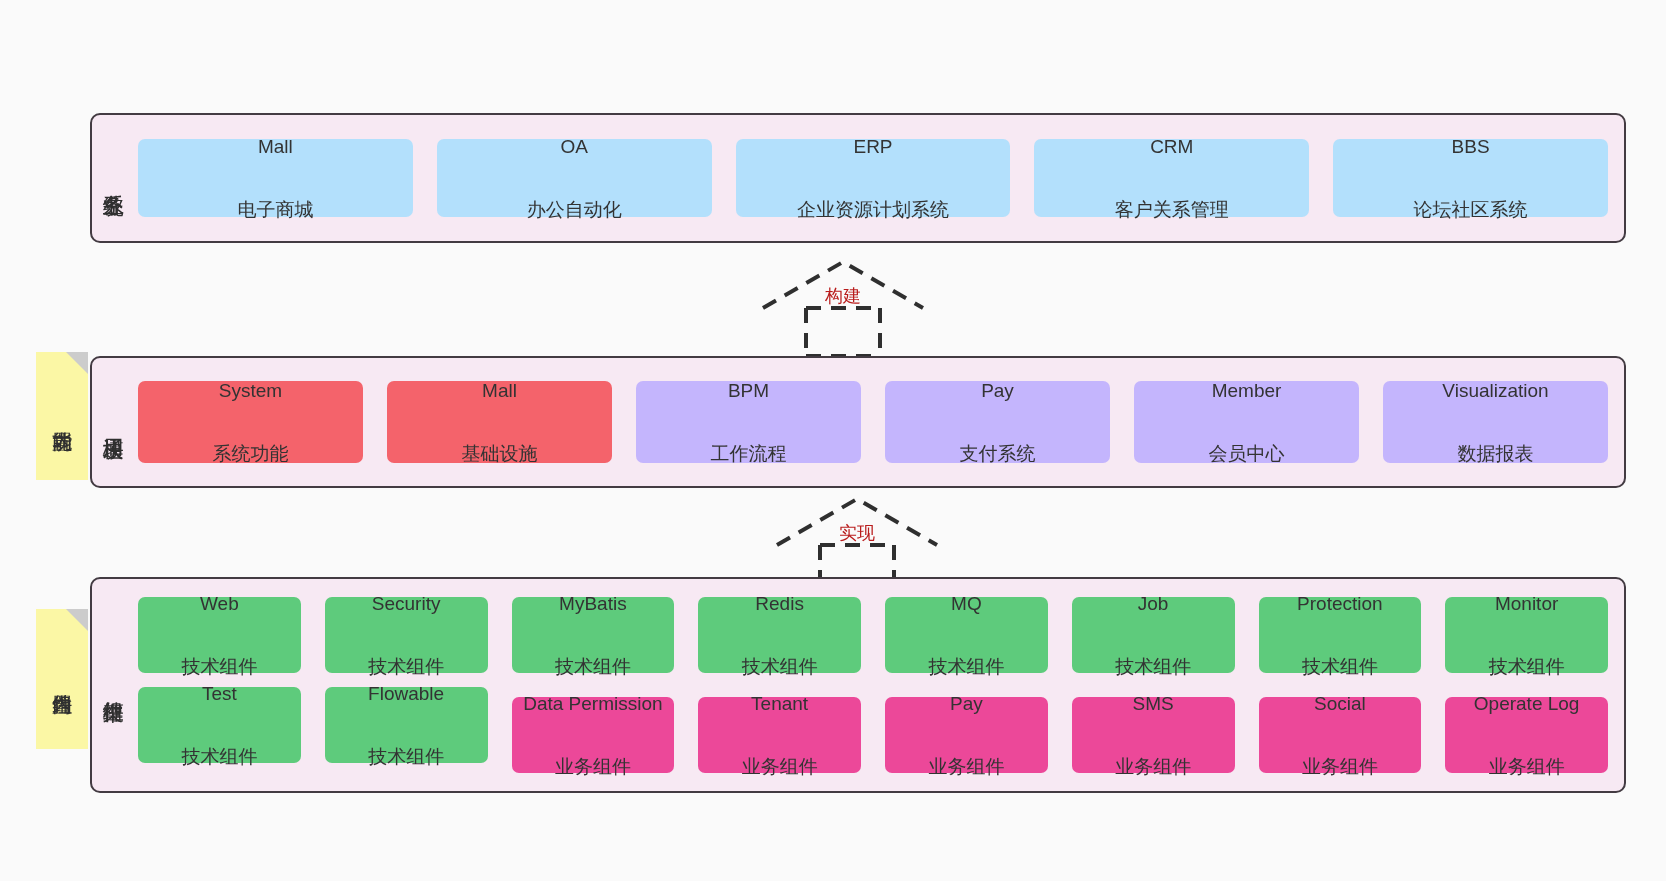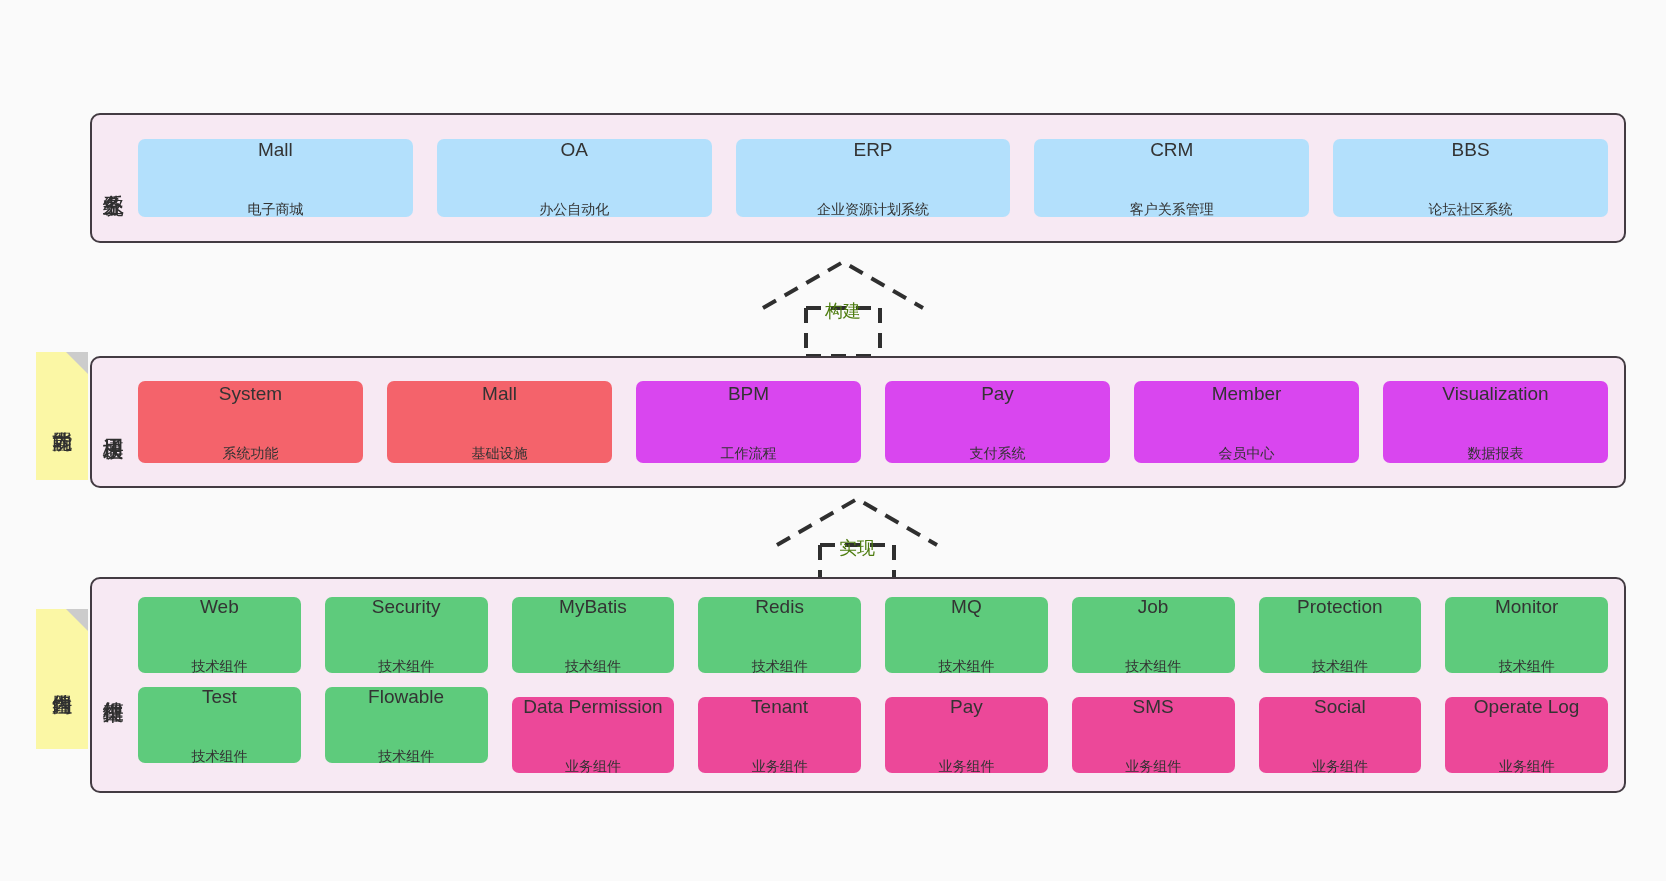--- a/index.html
+++ b/index.html
@@ -75,29 +75,29 @@
     align-items: center;
     justify-content: center;
     text-align: center;
     box-sizing: border-box;
     padding: 6px 4px;
     color: #333333;
     line-height: 1.22;
     gap: 39px;
   }
   .box .t1 { font-size: 19px; }
-  .box .t2 { font-size: 14px; }
+  .box .t2 { font-size: 19px; }
 
   .h-biz   { height: 78px; }
   .h-mod   { height: 82px; }
   .h-frame { height: 76px; }
 
   .c-blue        { background: #b3e0fc; }
   .c-red         { background: #f4636b; }
-  .c-pink        { background: #d946ef; }
+  .c-pink        { background: #c4b5fd; }
   .c-green       { background: #5ecb7c; }
   .c-green-light { background: #ec4899; margin-top: 10px; }
 
   
   .note {
     position: absolute;
     width: 52px;
     background: #fbf7a5;
     box-sizing: border-box;
     display: flex;
@@ -133,24 +133,24 @@
   }
   .connector svg {
     position: absolute;
     left: 0; top: 0;
     overflow: visible;
   }
   .connector .conn-label {
     position: absolute;
     left: 0;
     right: 0;
-    top: 41px;
+    top: 26px;
     text-align: center;
     font-size: 18px;
-    color: #4d7c0f;
+    color: #b91c1c;
     background: transparent;
   }
 </style>
 </head>
 <body>
 
 <div id="diagram-root">
 
   <div class="layer" id="layer-business-system" style="left:90px; top:113px; width:1536px; height:130px;">
     <div class="layer-label">业务系统</div>

